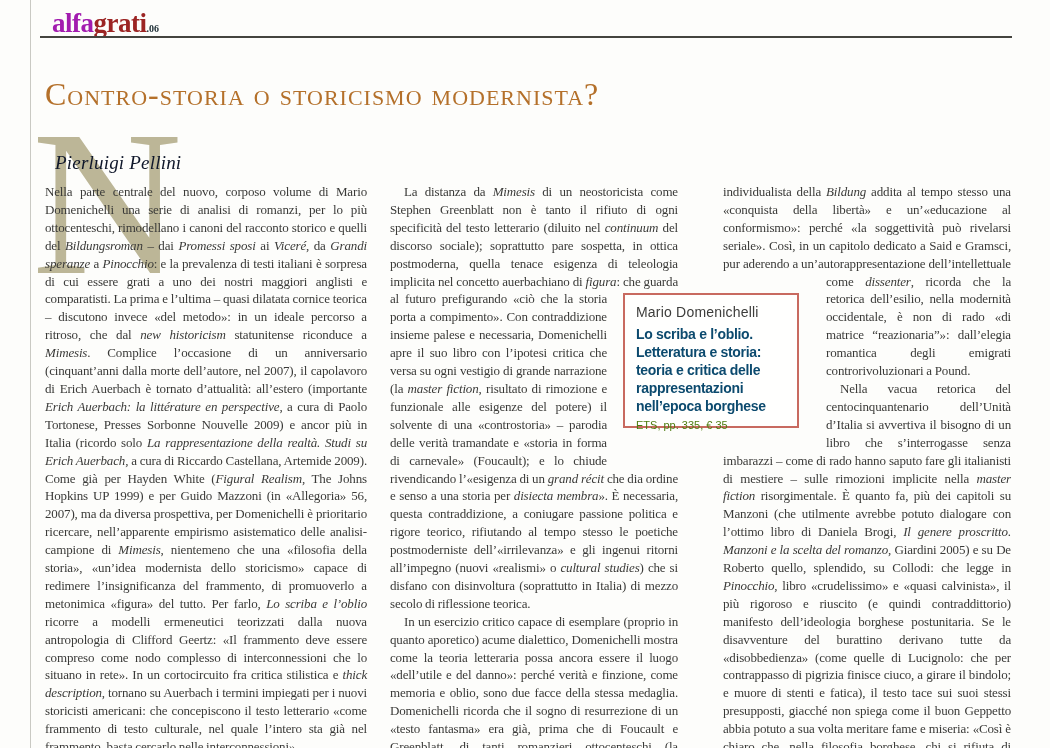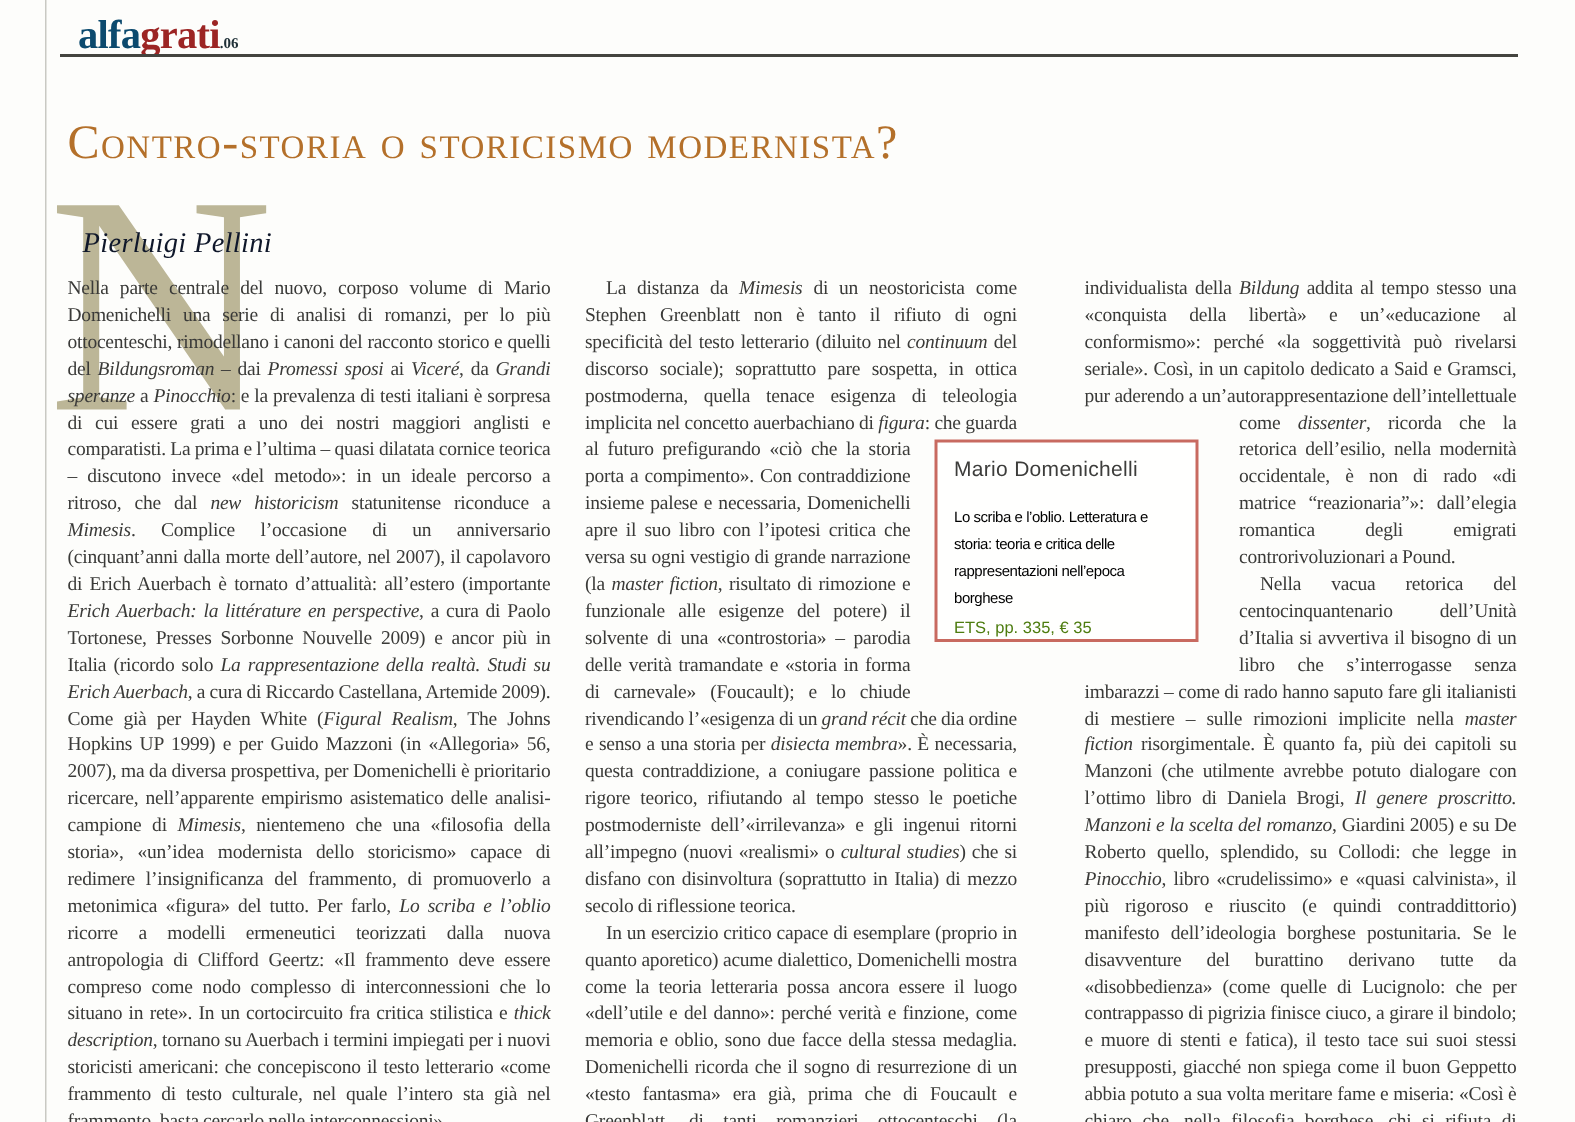--- a/index.html
+++ b/index.html
@@ -2,21 +2,21 @@
 <html lang="it"><head>
 <meta charset="utf-8">
 <style>
   html,body{margin:0;padding:0;background:#e9e9e6;}
   .page{
     position:relative;width:1050px;height:748px;background:#fdfdfb;
     overflow:hidden;font-family:"Liberation Serif",serif;
   }
   .edge-line{position:absolute;left:30px;top:0;width:1px;height:748px;background:#c9c9c3;}
   .masthead{position:absolute;left:52px;top:8px;font-family:"Liberation Serif",serif;font-weight:bold;}
-  .brand-dark{color:#0c4a6e;font-size:27px;letter-spacing:-0.5px;}
+  .brand-dark{color:#a21caf;font-size:27px;letter-spacing:-0.5px;}
   .brand-red{color:#9c2524;font-size:27px;letter-spacing:-0.5px;}
   .brand-issue{color:#203138;font-size:10px;font-weight:bold;}
   .head-rule{position:absolute;left:40px;top:36px;width:972px;height:2px;background:#44443f;}
   .title{
     position:absolute;left:45px;top:76px;margin:0;width:720px;
     font-family:Liberation Serif, serif;font-weight:normal;
     font-variant:small-caps;font-size:32px;letter-spacing:1px;color:#b4702a;
   }
   .dropcap{
     position:absolute;left:32px;top:118px;z-index:0;
@@ -41,22 +41,22 @@
   
   .push-r{float:right;width:0;height:108px;}
   .cut-r{float:right;clear:right;width:71px;height:164px;}
   .push-l{float:left;width:0;height:90px;}
   .cut-l{float:left;clear:left;width:103px;height:163px;}
   .book-box{
     position:absolute;left:623px;top:293px;width:152px;height:112px;z-index:3;
     background:#fffffe;border:2px solid #c86a60;padding:9px 9px 10px 11px;
     font-family:"Liberation Sans",sans-serif;
   }
-  .box-author{font-size:14px;color:#3d3d3b;letter-spacing:0.2px;margin-bottom:17px;}
-  .box-title{font-size:10px;font-weight:normal;color:#000000;line-height:18px;letter-spacing:-0.3px;}
+  .box-author{font-size:14px;color:#3d3d3b;letter-spacing:0.2px;margin-bottom:5px;}
+  .box-title{font-size:14px;font-weight:bold;color:#0c4a6e;line-height:18px;letter-spacing:-0.3px;}
   .box-pub{font-family:Liberation Sans, sans-serif;font-size:11px;color:#4d7c0f;margin-top:4px;}
 </style>
 </head>
 <body>
 
 <div class="page">
   <div class="edge-line"></div>
 
   <header class="masthead">
     <span class="brand-dark">alfa</span><span class="brand-red">grati</span><span class="brand-issue">.06</span>

